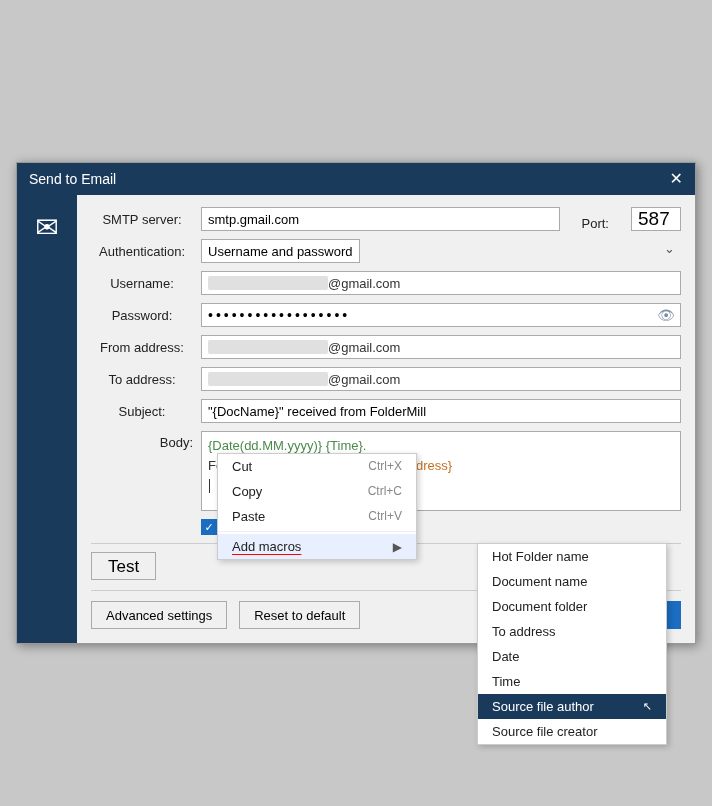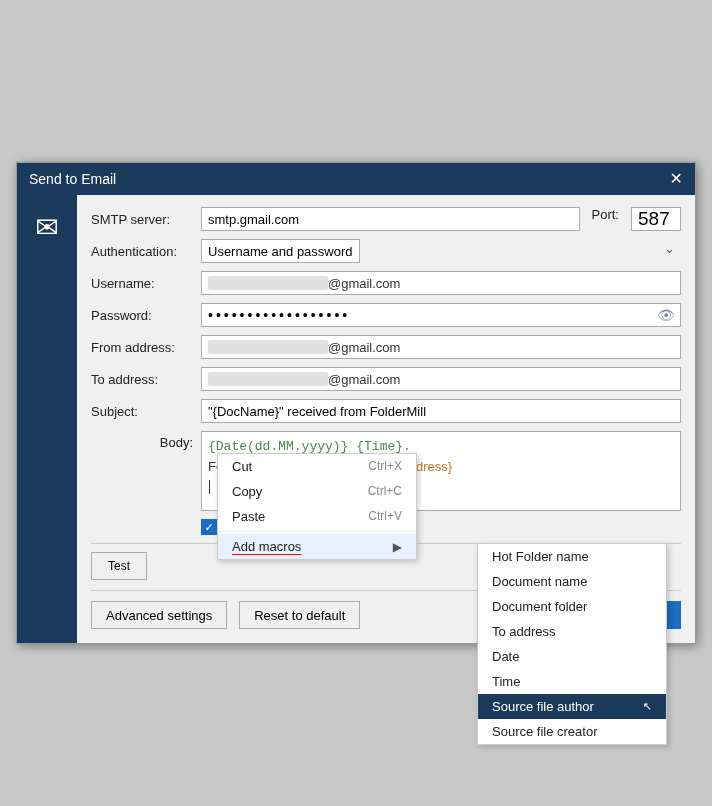--- a/index.html
+++ b/index.html
@@ -68,30 +68,30 @@
     }
 
     .form-row {
       display: flex;
       align-items: center;
       margin-bottom: 8px;
     }
 
     .form-label {
       width: 110px;
-      text-align: left;
+      text-align: center;
       padding-right: 8px;
       color: #222;
       flex-shrink: 0;
     }
 
     .smtp-row {
       display: flex;
-      align-items: flex-start;
-      gap: 12px;
+      align-items: flex-end;
+      gap: 22px;
     }
 
     .smtp-server-input {
       flex: 1;
       height: 24px;
       border: 1px solid #aaa;
       background: white;
       padding: 2px 6px;
       font-size: 13px;
     }
@@ -239,21 +239,21 @@
       display: flex;
       align-items: center;
       margin-top: 10px;
       gap: 12px;
     }
 
     .test-button {
       background: #f0f0f0;
       border: 1px solid #aaa;
       padding: 4px 16px;
-      font-size: 12px;
+      font-size: 17px;
       cursor: pointer;
       height: 28px;
     }
 
     .advanced-button {
       background: #f0f0f0;
       border: 1px solid #aaa;
       padding: 4px 14px;
       font-size: 13px;
       cursor: pointer;
@@ -459,21 +459,21 @@
       <div class="form-row">
         <span class="form-label">Subject:</span>
         <input class="subject-input" type="text" value="&quot;{DocName}&quot; received from FolderMill" style="">
       </div>
 
       <div class="body-section">
         <span class="body-label">Body:</span>
         <div class="body-textarea-wrapper">
           <div class="body-content-display">
             <div class="body-line">
-              <span style="color:#4a8a4a;font-family:Liberation Mono, monospace;">{Date(dd.MM.yyyy)} {Time}.</span>
+              <span style="color:#4a8a4a;">{Date(dd.MM.yyyy)} {Time}.</span>
             </div>
             <div class="body-line">
               <span style="color:#333;">FolderMill sent "</span><span style="color:#c87020;">{DocPath}</span><span style="color:#333;">" to </span><span style="color:#c87020;">{ToAddress}</span>
             </div>
             <div class="body-line"><span class="cursor-bar"></span></div>
           </div>
         </div>
       </div>
 
       <div class="checkbox-row">

